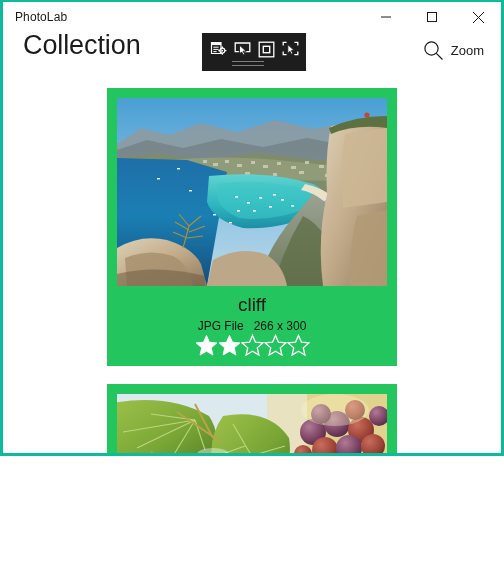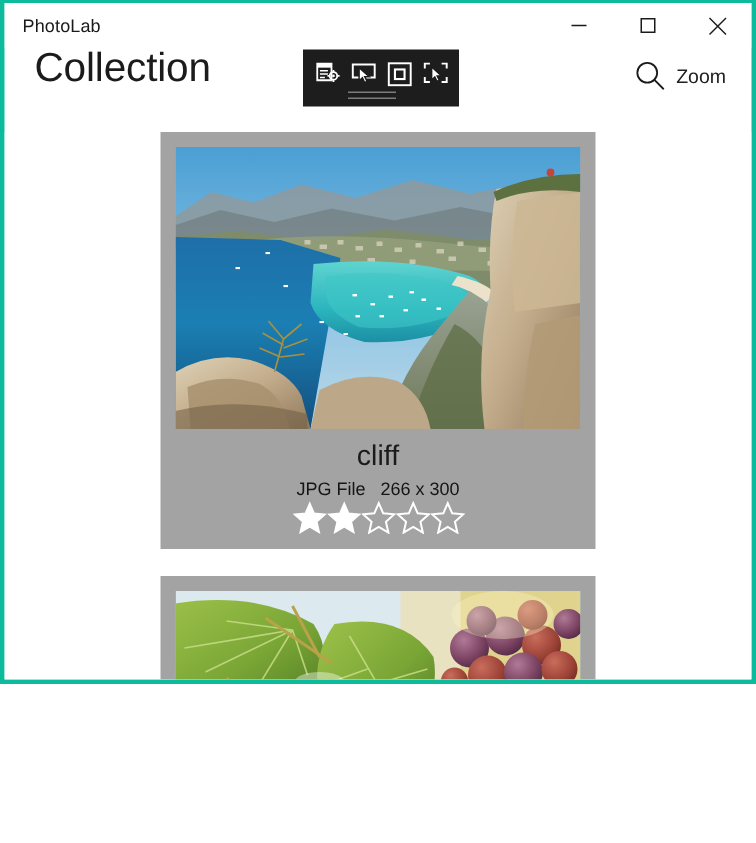--- a/index.html
+++ b/index.html
@@ -137,21 +137,21 @@
     left: 0;
     top: 86px;
     right: 0;
     bottom: 0;
     overflow: hidden;
     background: #ffffff;
   }
   .photo-card {
     width: 290px;
     margin: 0 auto 18px auto;
-    background: #a3a3a3;
+    background: #22c55e;
     padding: 10px;
     display: flex;
     flex-direction: column;
     align-items: center;
   }
   .photo-frame {
     width: 270px;
     height: 188px;
     overflow: hidden;
     position: relative;

